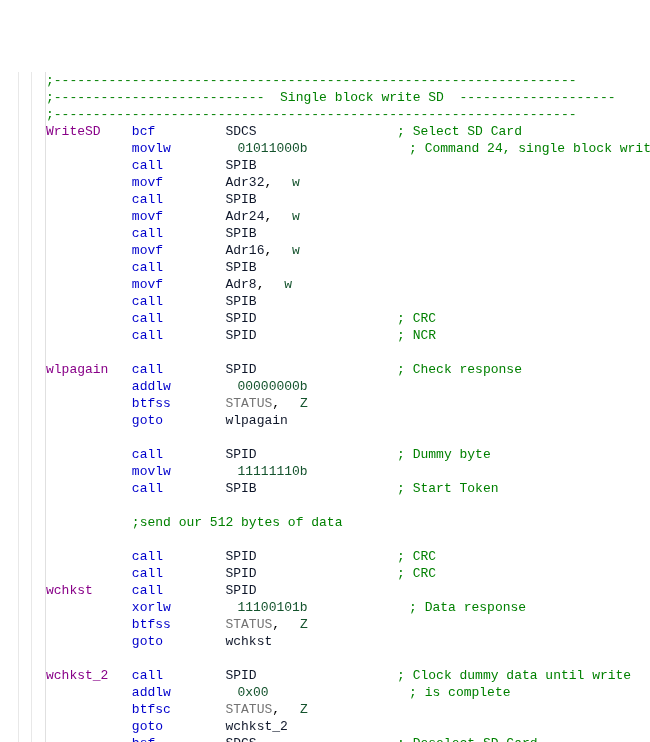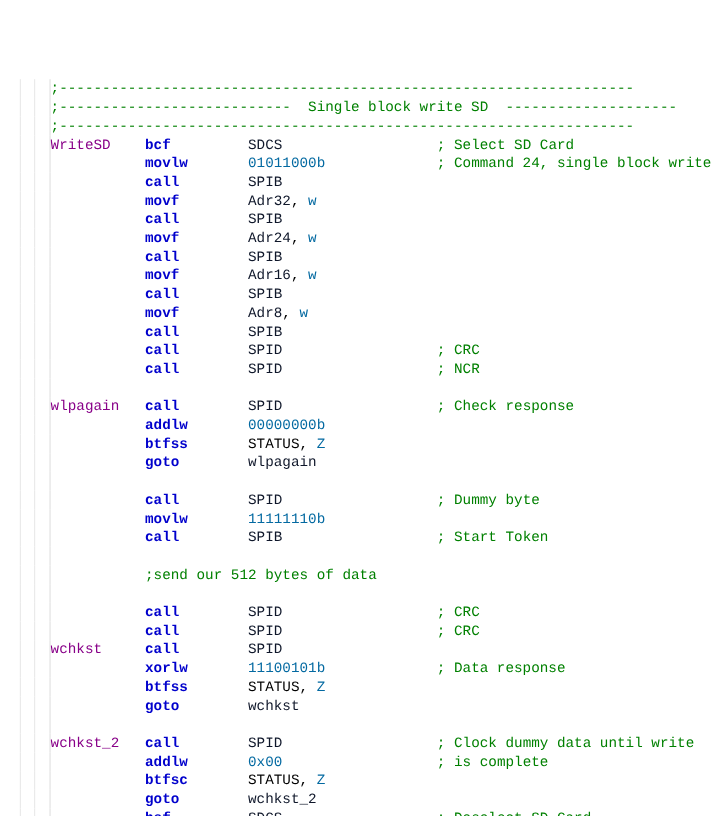--- a/index.html
+++ b/index.html
@@ -9,25 +9,25 @@
       line-height: 17px;
       background: #ffffff;
       padding: 4px 6px;
       white-space: pre;
       overflow-x: hidden;
       width: 650px;
     }
     .line { display: block; white-space: pre; }
     .comment { color: #008000; }
     .identifier { color: #880088; font-family: Liberation Mono, monospace; }
-    .keyword { color: #0000cc; font-weight: bold; }
-    .register { color: #000000; }
+    .keyword { color: #0000cc; font-weight: normal; }
+    .register { color: #737373; }
     .operand { color: #0f172a; }
     .punct { color: #000000; }
-    .text { color: #0369a1; }
+    .text { color: #14532d; margin-left: 12px; }
     .gutter {
       display: inline-block;
       width: 40px;
       height: 17px;
       vertical-align: top;
       border-right: 1px solid #e0e0e0;
       position: relative;
     }
     .gutter::before, .gutter::after {
       content: "";

